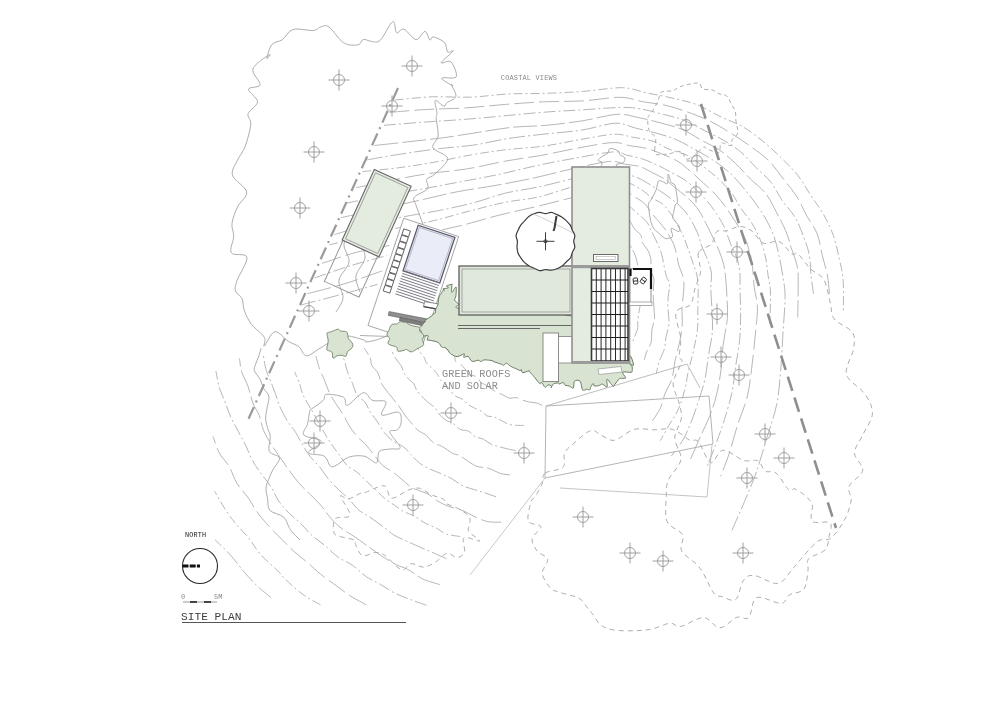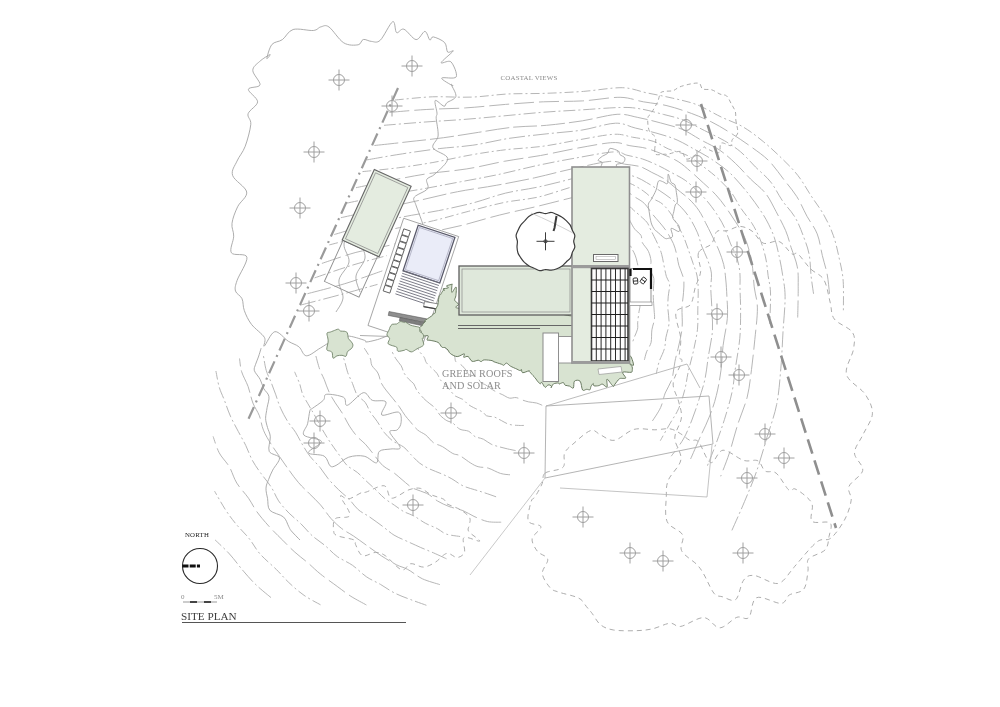--- a/index.html
+++ b/index.html
@@ -1,17 +1,17 @@
 <!DOCTYPE html>
 <html><head>
 <meta charset="utf-8">
 <style>
 html,body{margin:0;padding:0;background:#ffffff;}
 #page{position:relative;width:1000px;height:707px;background:#fff;overflow:hidden;
-font-family:Liberation Serif, serif;}
+font-family:Liberation Mono, monospace;}
 svg{position:absolute;left:0;top:0;}
 </style>
 </head>
 <body>
 <div id="page">
 <svg width="1000" height="707" viewBox="0 0 1000 707">
 <defs>
 
 <g id="tm" stroke="#a0a0a0" stroke-width="1" fill="none">
 <circle cx="0" cy="0" r="5.5"></circle>

